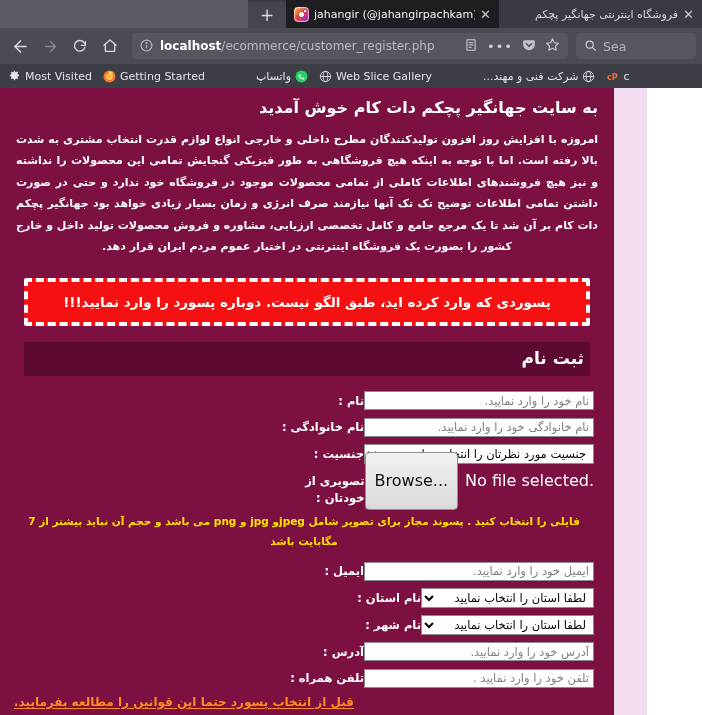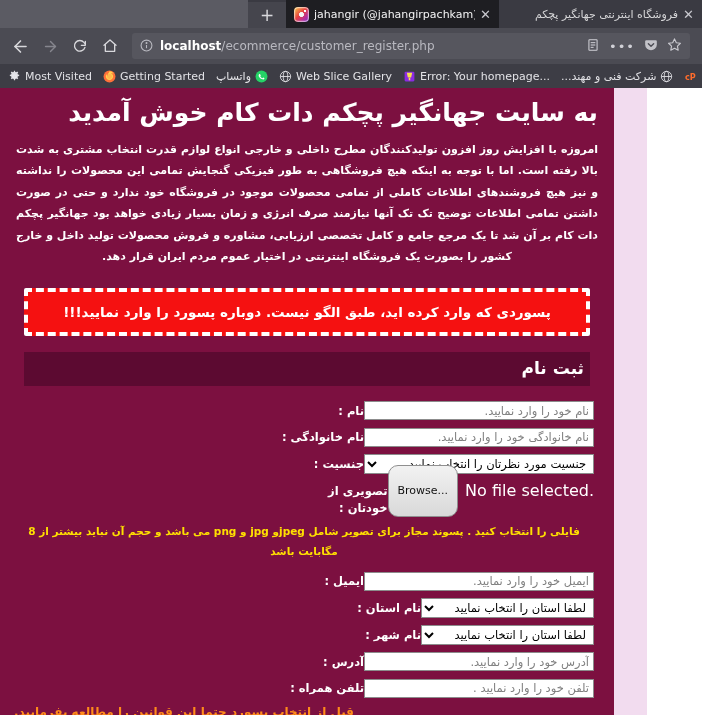--- a/index.html
+++ b/index.html
@@ -130,21 +130,21 @@
     overflow: hidden;
   }
   .bm {
     display: flex; align-items: flex-start; gap: 4px;
     padding: 1px 4px;
     font-size: 11px;
     color: #e2e2e6;
     white-space: nowrap;
     flex: 0 0 auto;
   }
-  .bm-rtl { direction: rtl; }
+  .bm-rtl { direction: rtl; margin-left: 40px; }
   .bm-ico { width: 13px; height: 13px; flex: 0 0 auto; display:block; }
 
   
   .viewport {
     position: absolute;
     top: 88px; left: 0;
     width: 702px; height: 627px;
     background: #ffffff;
     overflow: hidden;
     direction: rtl;
@@ -155,21 +155,21 @@
   .page-main {
     flex: 1 1 auto;
     background: #7c1040;
     padding: 6px 14px 0 14px;
     color: #ffffff;
     overflow: hidden;
   }
   
 
   .welcome-title {
-    font-size: 25px;
+    font-size: 16px;
     font-weight: 700;
     color: #ffffff;
     text-align: right;
     margin: 4px 2px 12px 2px;
     letter-spacing: 0;
   }
   .intro-text {
     font-size: 11px;
     font-weight: 700;
     line-height: 1.95;
@@ -259,22 +259,22 @@
   .fileline {
     display: flex;
     align-items: center;
     gap: 7px;
     direction: ltr;
     height: 22px;
   }
   .browse-btn {
     background: linear-gradient(#f2f2f2, #d9d9d9);
     border: 1px solid #8f8f8f;
-    border-radius: 10px;
-    font-size: 11px;
+    border-radius: 4px;
+    font-size: 16px;
     color: #111111;
     padding: 18px 9px;
     line-height: 1.25;
     font-family: "DejaVu Sans", "Liberation Sans", sans-serif;
   }
   .nofile { font-size: 16px; color: #ffffff; }
 
   .hint-yellow {
     color: #ffe000;
     font-size: 10.5px;
@@ -366,20 +366,29 @@
             </svg>
         </span>
         <span style="color:#c9c9cf;">
           <svg width="15" height="15" viewBox="0 0 24 24" fill="none" stroke="currentColor" stroke-width="1.8" stroke-linejoin="round">
               <polygon points="12 3 14.9 9.1 21.5 10 16.7 14.6 17.9 21.1 12 18 6.1 21.1 7.3 14.6 2.5 10 9.1 9.1"></polygon>
             </svg>
         </span>
       </span>
     </div>
 
+    <div class="searchbar">
+      <span style="color:#cfcfd5;">
+        <svg width="13" height="13" viewBox="0 0 24 24" fill="none" stroke="currentColor" stroke-width="2.2" stroke-linecap="round">
+            <circle cx="10.5" cy="10.5" r="6.5"></circle>
+            <line x1="15.5" y1="15.5" x2="21" y2="21"></line>
+          </svg>
+      </span>
+      <span class="search-ph">Sea</span>
+    </div>
   </div>
 
   <div class="bookmarks">
     <div class="bm">
       <span class="bm-ico">
         <svg width="13" height="13" viewBox="0 0 24 24" fill="#e9e9ee">
             <path d="M12 8.2a3.8 3.8 0 1 0 0 7.6 3.8 3.8 0 0 0 0-7.6zm0 5.9a2.1 2.1 0 1 1 0-4.2 2.1 2.1 0 0 1 0 4.2z"></path>
             <path d="M13 1.2h-2l-.4 2.3-1.8.75L7 2.9 5.1 4.8l1.35 1.8-.75 1.8L3.4 8.8v2.4l2.3.4.75 1.8L5.1 15.2 7 17.1l1.8-1.35 1.8.75.4 2.3h2l.4-2.3 1.8-.75 1.8 1.35 1.9-1.9-1.35-1.8.75-1.8 2.3-.4V8.8l-2.3-.4-.75-1.8 1.35-1.8L16.9 2.9l-1.8 1.35-1.8-.75z" opacity=".95"></path>
           </svg>
       </span>
@@ -407,30 +416,20 @@
     <div class="bm">
       <span class="bm-ico">
         <svg width="13" height="13" viewBox="0 0 24 24" fill="none" stroke="#e4e4e9" stroke-width="1.6">
             <circle cx="12" cy="12" r="9.5"></circle>
             <ellipse cx="12" cy="12" rx="4.2" ry="9.5"></ellipse>
             <line x1="2.5" y1="12" x2="21.5" y2="12"></line>
           </svg>
       </span>
       <span>Web Slice Gallery</span>
     </div>
-    <div class="bm">
-      <span class="bm-ico">
-        <svg width="13" height="13" viewBox="0 0 24 24">
-            <rect x="3" y="3" width="18" height="18" rx="2" fill="#8a2be2"></rect>
-            <path d="M7 5h10l-2 9h-6z" fill="#f7e04b"></path>
-            <rect x="10.6" y="14.4" width="2.8" height="4.6" fill="#f7e04b"></rect>
-          </svg>
-      </span>
-      <span>Error: Your homepage...</span>
-    </div>
     <div class="bm bm-rtl">
       <span class="bm-ico">
         <svg width="13" height="13" viewBox="0 0 24 24" fill="none" stroke="#e4e4e9" stroke-width="1.6">
             <circle cx="12" cy="12" r="9.5"></circle>
             <ellipse cx="12" cy="12" rx="4.2" ry="9.5"></ellipse>
             <line x1="2.5" y1="12" x2="21.5" y2="12"></line>
           </svg>
       </span>
       <span>شرکت فنی و مهند...</span>
     </div>
@@ -485,21 +484,21 @@
           <div class="frow">
             <div class="fctrl">
               <div class="fileline">
                 <button class="browse-btn" type="button">Browse...</button>
                 <span class="nofile">No file selected.</span>
               </div>
             </div>
             <div class="flabel">تصویری از خودتان :</div>
           </div>
 
-          <div class="hint-yellow">فایلی را انتخاب کنید . پسوند مجاز برای تصویر شامل jpegو jpg و png می باشد و حجم آن نباید بیشتر از 8 مگابایت باشد</div>
+          <div class="hint-yellow">فایلی را انتخاب کنید . پسوند مجاز برای تصویر شامل jpegو jpg و png می باشد و حجم آن نباید بیشتر از 7 مگابایت باشد</div>
 
           <div class="frow">
             <div class="fctrl">
               <input class="t-input" type="text" placeholder="ایمیل خود را وارد نمایید." style="">
             </div>
             <div class="flabel">ایمیل :</div>
           </div>
 
           <div class="frow">
             <div class="fctrl">

